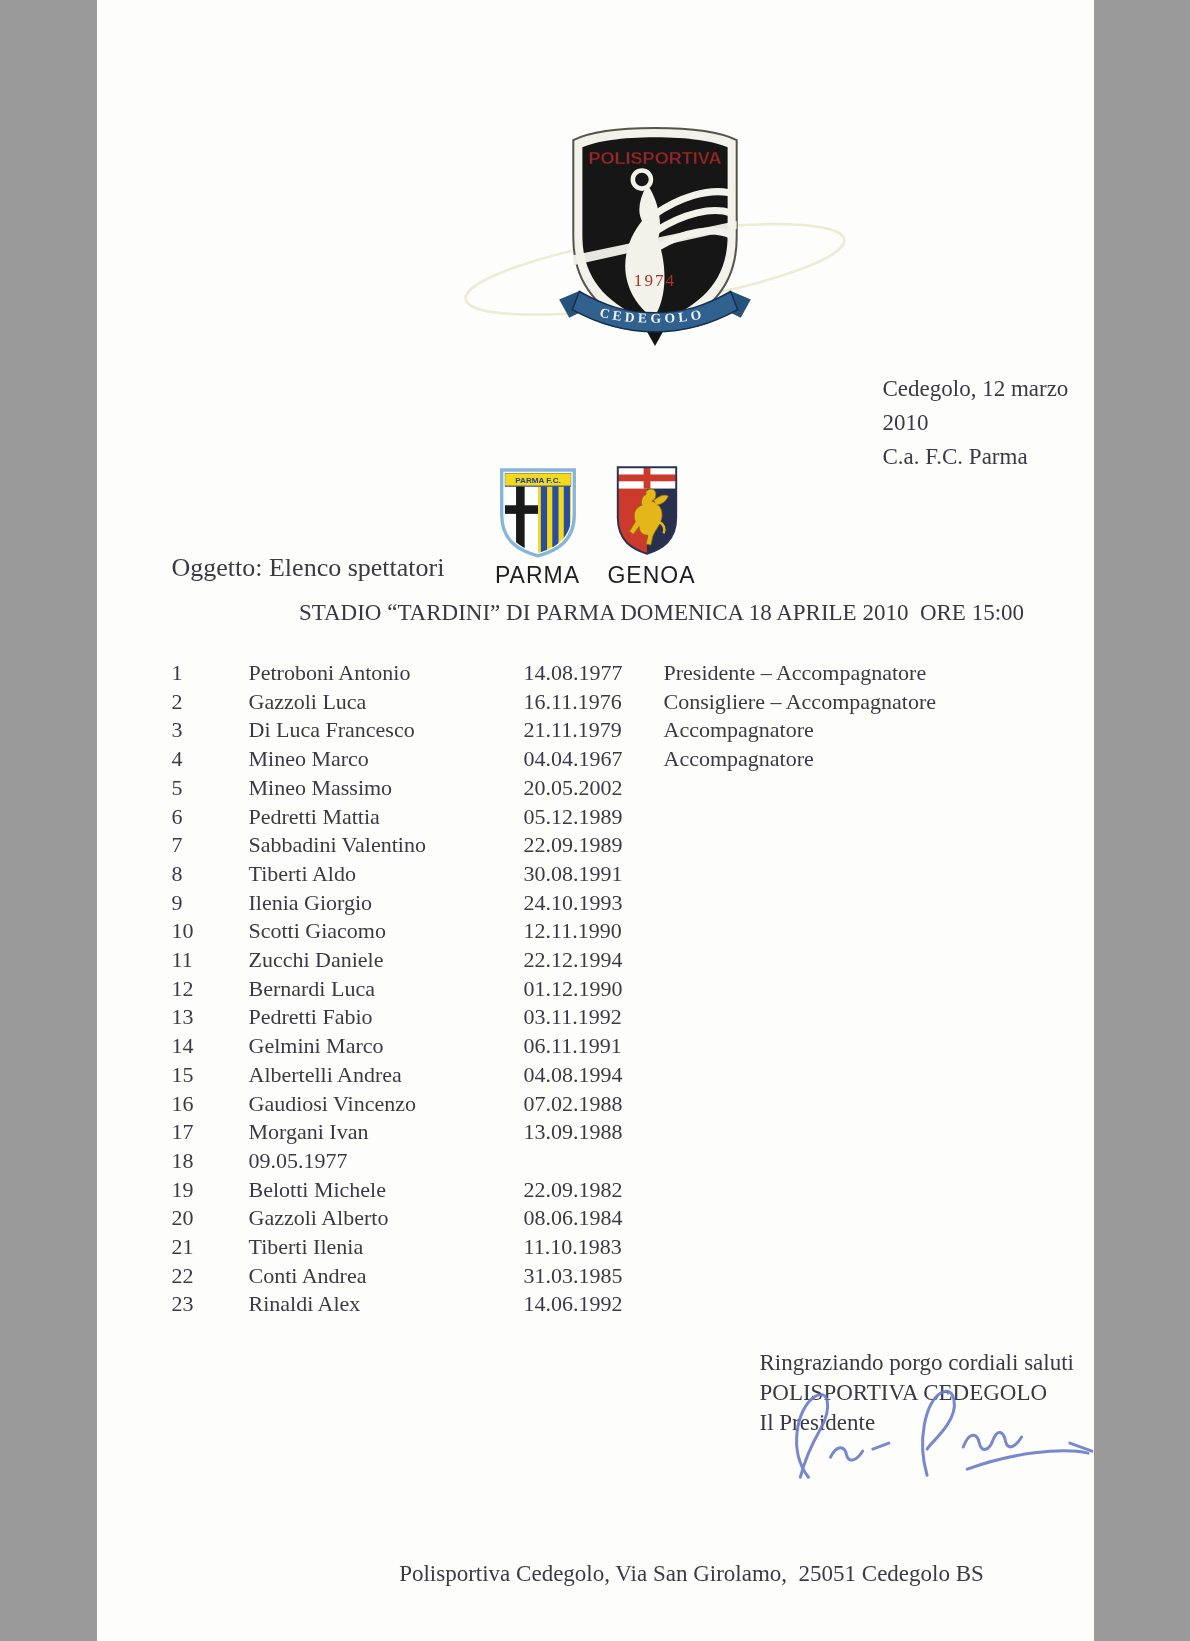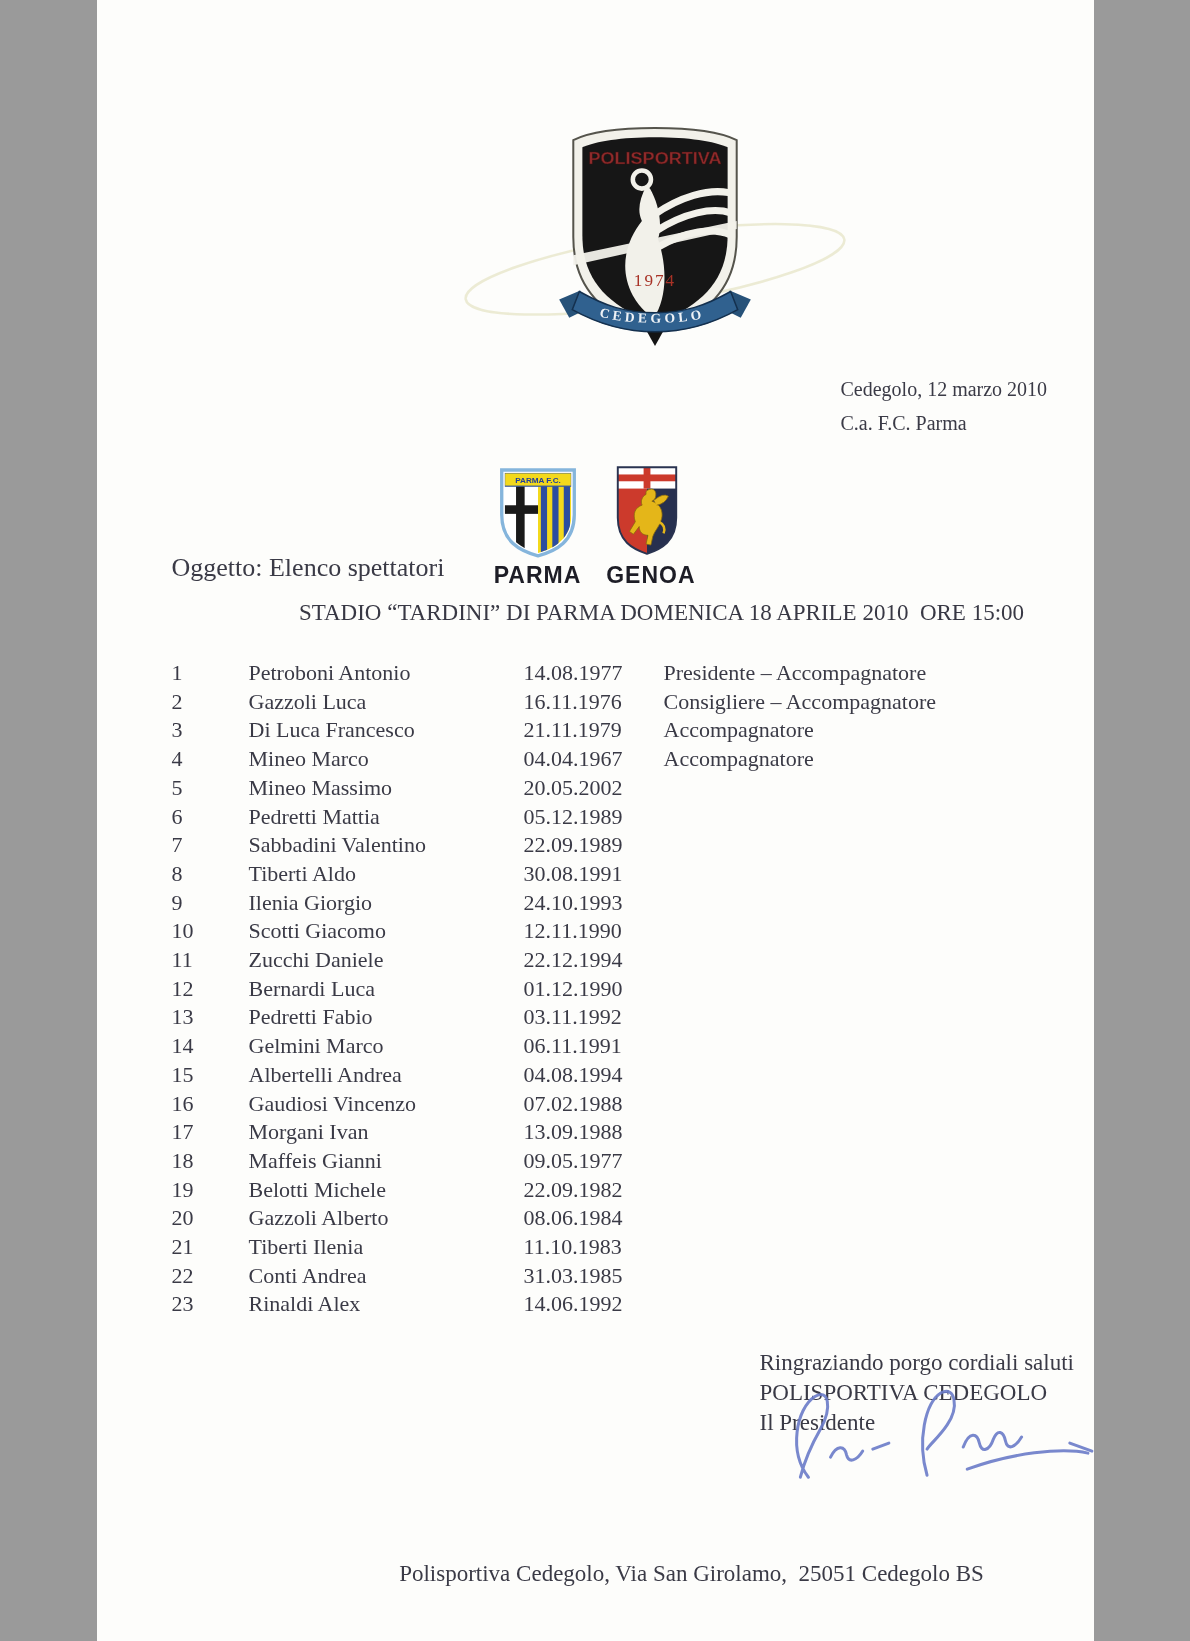--- a/index.html
+++ b/index.html
@@ -1,24 +1,24 @@
 <!DOCTYPE html>
 <html><head>
 <meta charset="utf-8">
 <style>
   html,body{margin:0;padding:0;background:#9a9a9a;}
   .page{position:relative;width:997px;height:1641px;margin:0 auto;background:#fdfdfb;
         font-family:"Liberation Serif",serif;color:#3a3a46;overflow:hidden;}
   .crest-svg{position:absolute;left:452px;top:118px;width:212px;height:232px;overflow:visible;}
-  .dateline-block{position:absolute;left:744px;top:372px;font-size:20px;line-height:34px;}
+  .dateline-block{position:absolute;left:786px;top:372px;font-size:23px;line-height:34px;}
   .subject{position:absolute;left:75px;top:553px;font-size:26px;}
   .parma-logo{position:absolute;left:399px;top:463px;width:84px;height:96px;}
   .genoa-logo{position:absolute;left:513px;top:459px;width:74px;height:102px;}
   .team-label{position:absolute;top:562px;width:94px;text-align:center;
-              font-family:"Liberation Sans",sans-serif;font-weight:700;font-size:23px;
+              font-family:"Liberation Sans",sans-serif;font-weight:400;font-size:23px;
               letter-spacing:1px;color:#1d1d26;}
   .team-label.parma{left:394px;}
   .team-label.genoa{left:505px;text-align:right;}
   .doc-title{position:absolute;left:0;top:600px;width:1130px;text-align:center;
              font-size:23px;white-space:pre;color:#383844;}
   .spectator-list{position:absolute;left:0;top:659px;width:1100px;}
   .spec-row{display:grid;grid-template-columns:77px 275px 140px auto;
             padding-left:75px;font-size:22px;line-height:28.7px;}
   .closing-block{position:absolute;left:663px;top:1348px;width:350px;
                  font-size:23px;line-height:30px;}
@@ -219,21 +219,20 @@
 
     <div class="spec-row">
       <span>17</span>
       <span>Morgani Ivan</span>
       <span>13.09.1988</span>
       <span></span>
     </div>
 
     <div class="spec-row">
       <span>18</span>
-      <span>Maffeis Gianni</span>
       <span>09.05.1977</span>
       <span></span>
     </div>
 
     <div class="spec-row">
       <span>19</span>
       <span>Belotti Michele</span>
       <span>22.09.1982</span>
       <span></span>
     </div>

